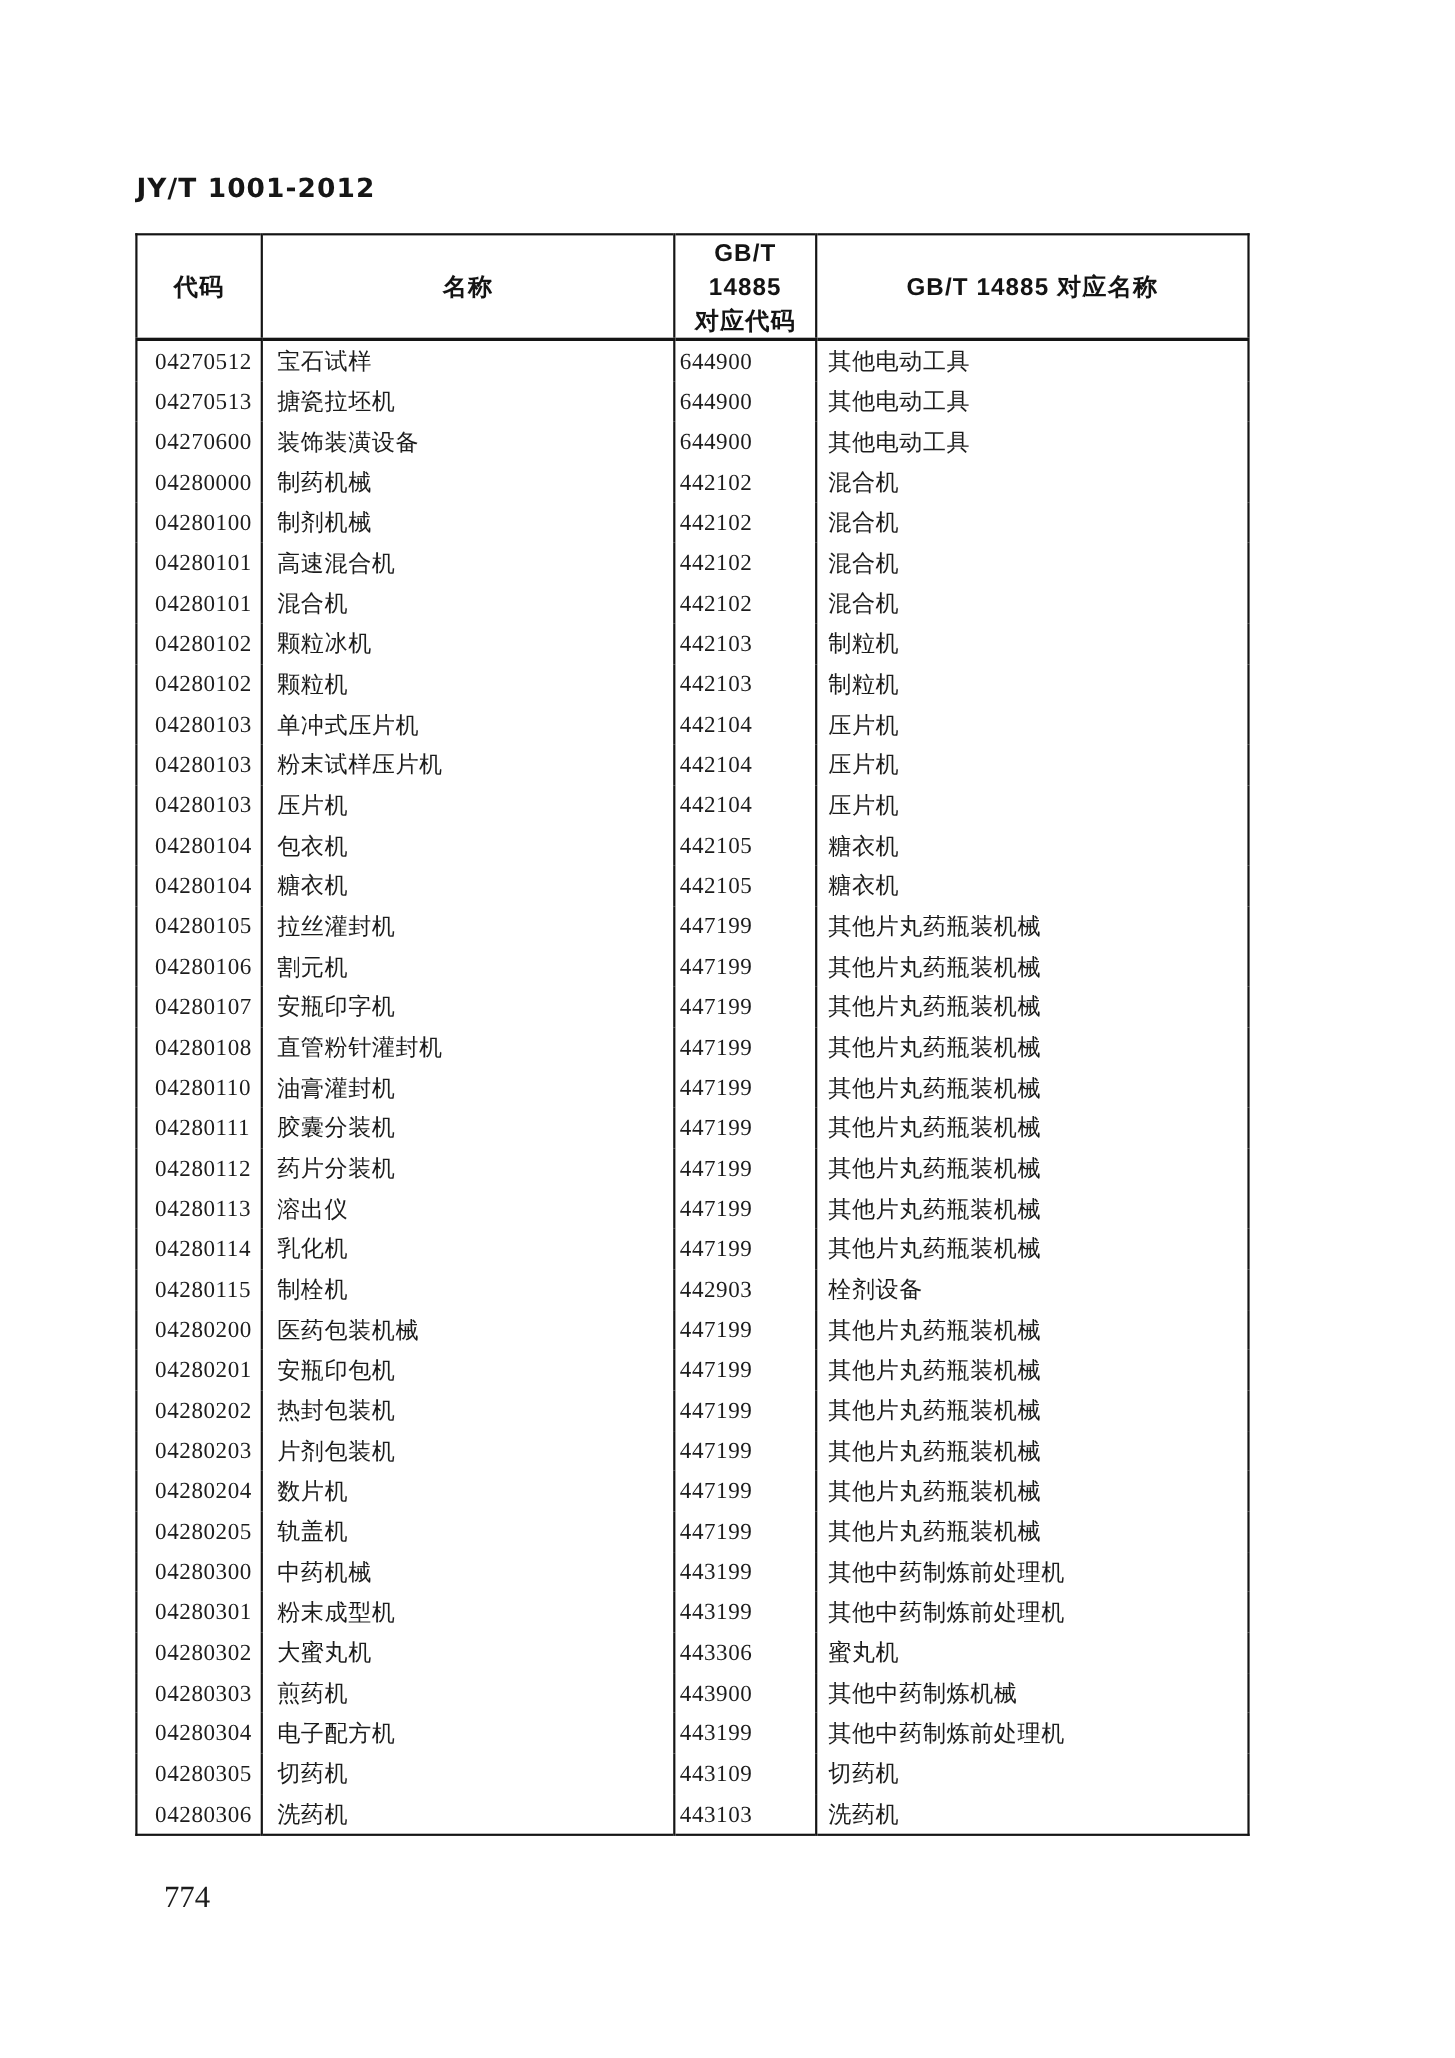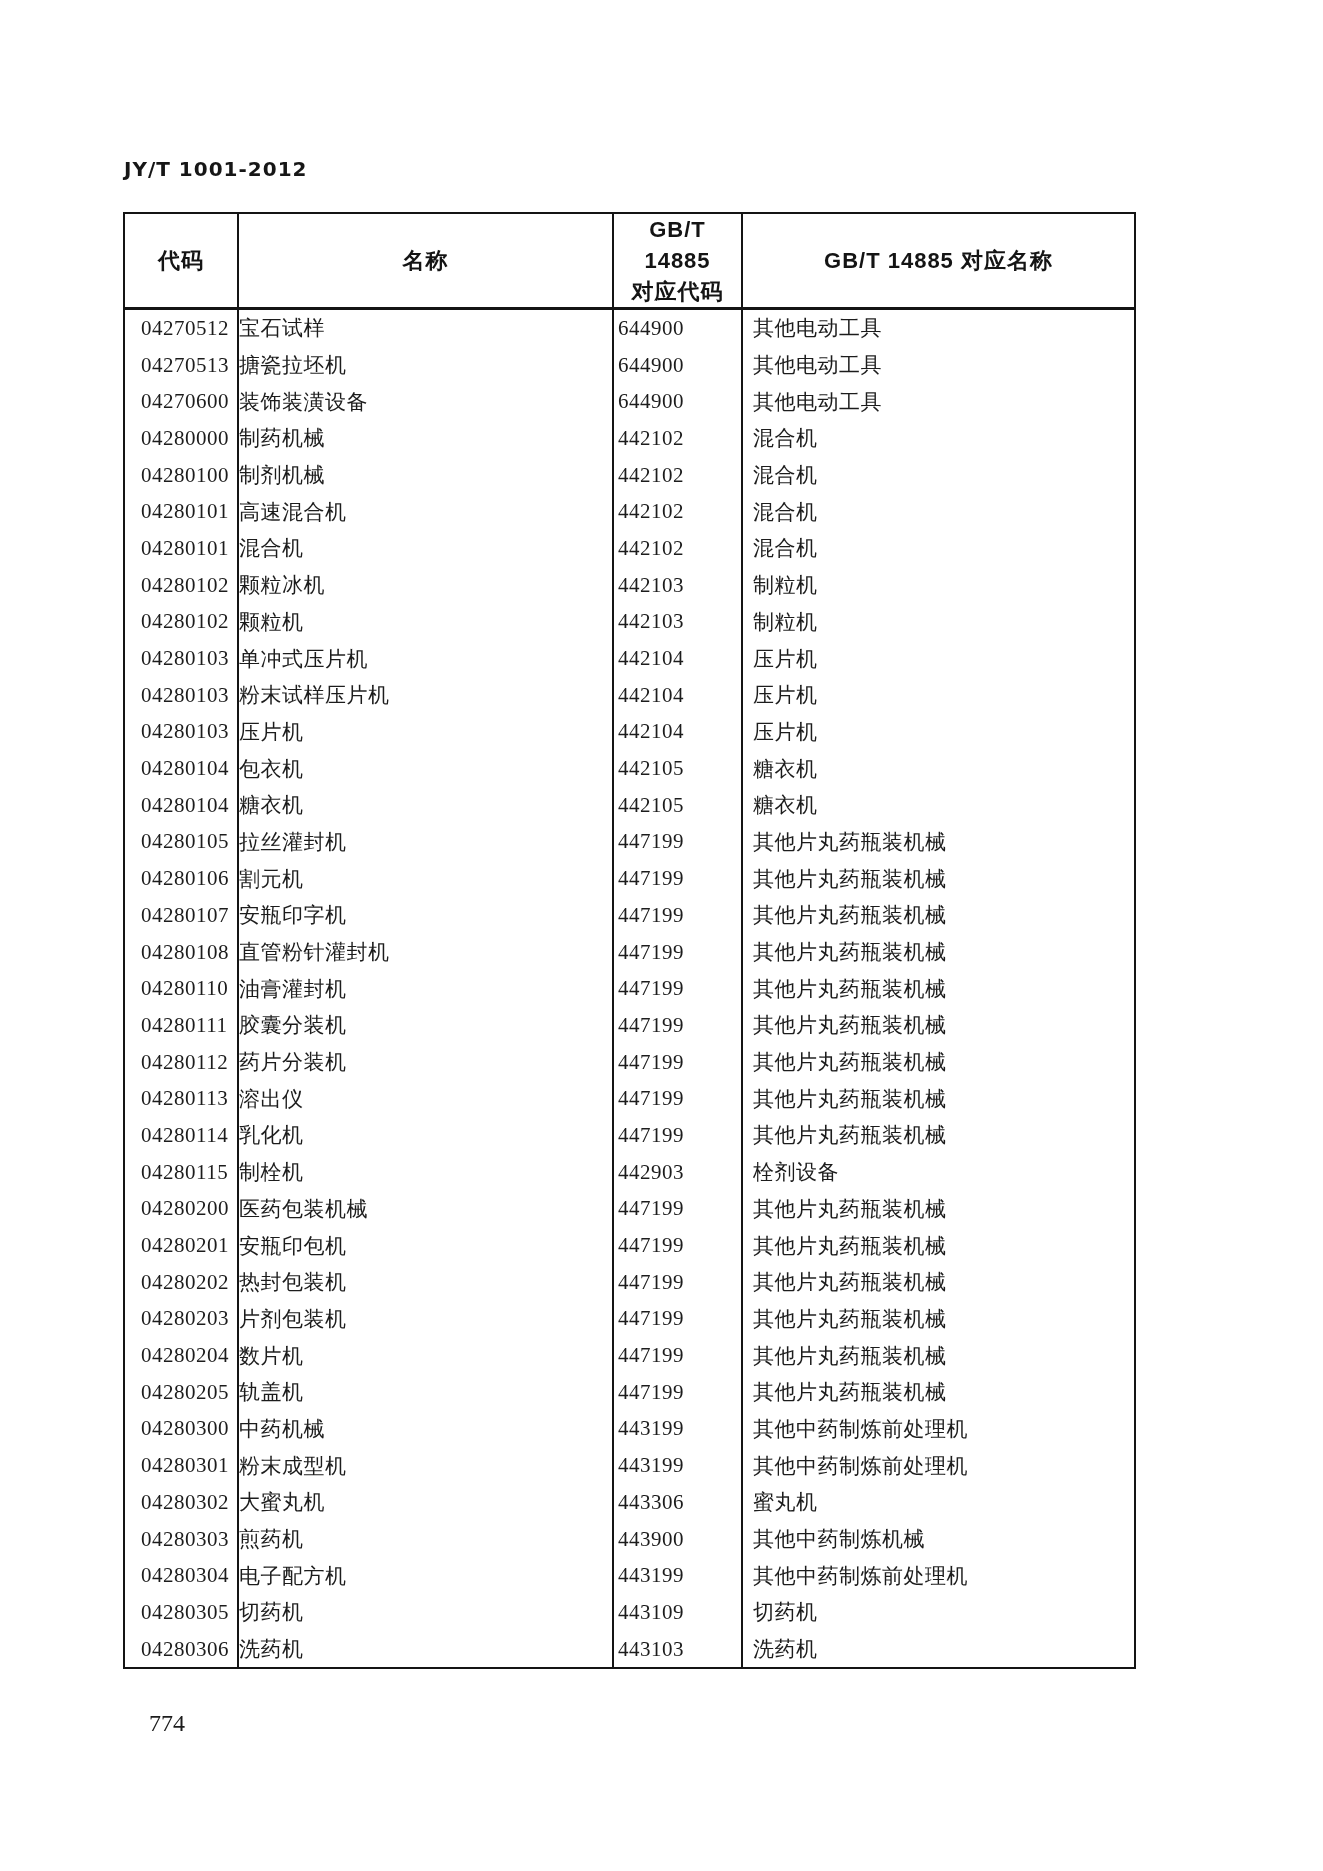--- a/index.html
+++ b/index.html
@@ -10,21 +10,21 @@
     background: #ffffff;
     overflow: hidden;
     color: #1a1a1a;
   }
   .doc-number {
     position: absolute;
     left: 124px;
     top: 157px;
     font-family: "DejaVu Sans", "Liberation Sans", sans-serif;
     font-weight: 600;
-    font-size: 20px;
+    font-size: 24px;
     letter-spacing: 1px;
     color: #161616;
     white-space: nowrap;
   }
   table.mapping {
     position: absolute;
     left: 123px;
     top: 212px;
     width: 1011px;
     border-collapse: collapse;
@@ -49,29 +49,29 @@
     height: 36.7px;
     font-family: "Liberation Serif", "DejaVu Serif", serif;
     font-size: 21px;
     color: #1c1c1c;
     vertical-align: middle;
     white-space: nowrap;
     overflow: hidden;
     letter-spacing: 0.5px;
   }
   table.mapping tbody td:nth-child(1) { padding-left: 16px; }
-  table.mapping tbody td:nth-child(2) { }
+  table.mapping tbody td:nth-child(2) { padding-left: 13px; }
   table.mapping tbody td:nth-child(3) { padding-left: 4px; font-family: Liberation Serif, serif; }
   table.mapping tbody td:nth-child(4) { padding-left: 10px; }
   .page-number {
     position: absolute;
     left: 149px;
     top: 1710px;
     font-family: "Liberation Serif", "DejaVu Serif", serif;
-    font-size: 24px;
+    font-size: 28px;
     color: #1c1c1c;
   }
 </style>
 </head>
 <body>
 
 <div class="page">
 
   <div class="doc-number">JY/T 1001-2012</div>
 

